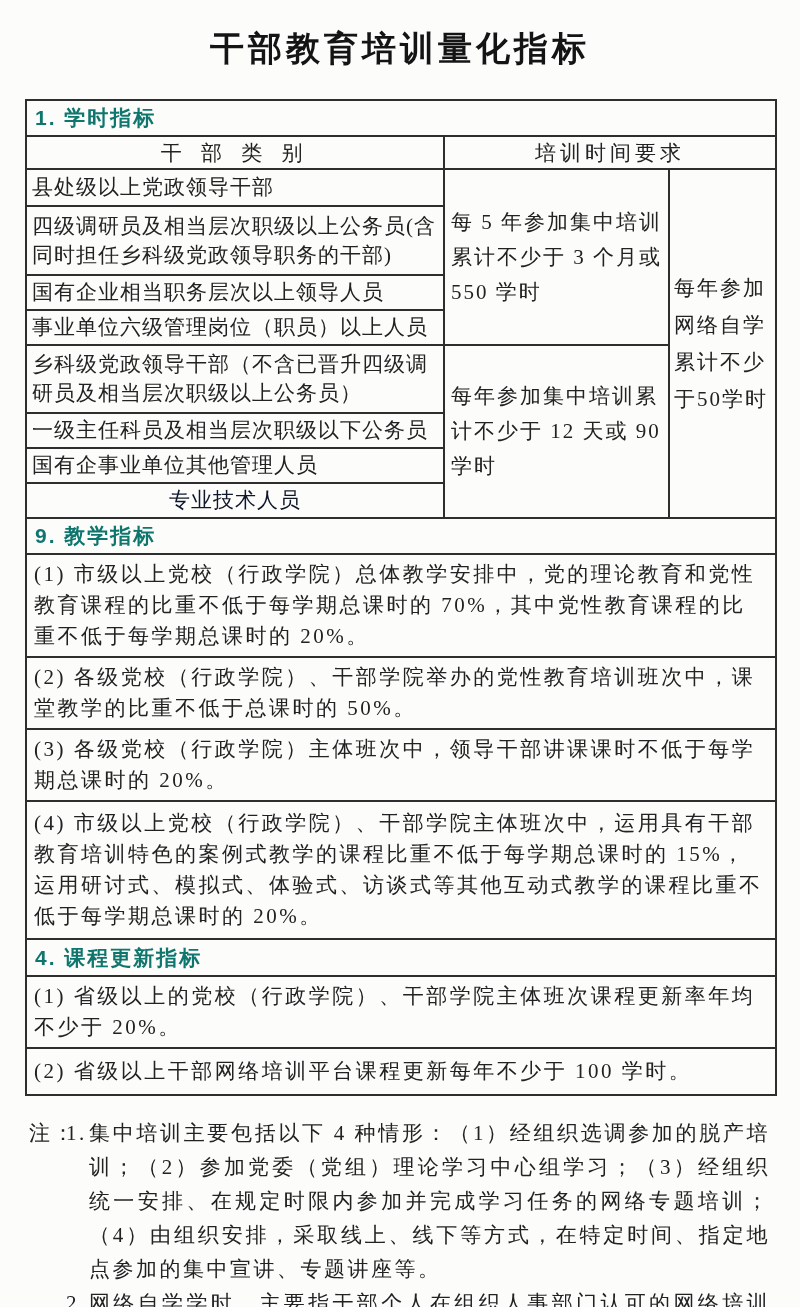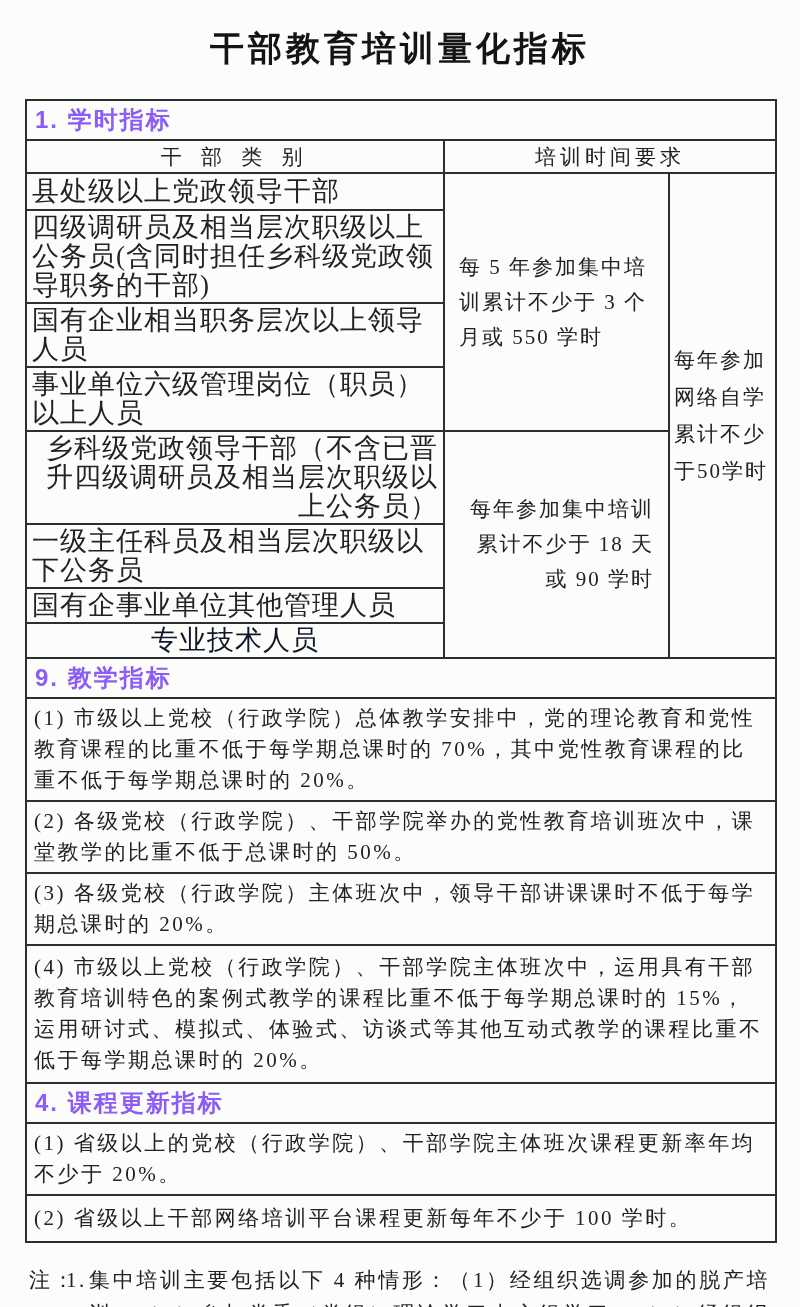--- a/index.html
+++ b/index.html
@@ -33,48 +33,48 @@
   col.c1 { width: 418px; }
   col.c2 { width: 225px; }
   col.c3 { width: 107px; }
   td {
     border: 2px solid #2e2e2e;
     vertical-align: middle;
   }
   td.sec-head {
     font-family: "Liberation Sans", "DejaVu Sans", sans-serif;
     font-weight: bold;
-    font-size: 24px;
+    font-size: 21px;
     letter-spacing: 2px;
     padding: 3px 8px;
     height: 33px;
-    color: #8b5cf6;
+    color: #0f766e;
   }
   tr.r-hdr td { height: 33px; text-align: center; font-size: 21px; color: #222; }
   td.hdr-cat { letter-spacing: 7px; }
   td.hdr-req { letter-spacing: 4px; }
   td.cat {
-    font-size: 27px;
+    font-size: 21px;
     letter-spacing: 1px;
     line-height: 29px;
     padding: 2px 5px;
     color: #222;
   }
   td.cat.faded { color: #0f172a; text-align: center; }
   tr.h1 { height: 35px; }
   tr.h1a { height: 37px; }
   tr.h1b { height: 34px; }
   tr.h1c { height: 32px; }
   tr.h2 { height: 69px; }
-  tr.h2b { height: 68px; text-align: right; }
+  tr.h2b { height: 68px; }
   td.req {
     font-size: 21px;
     letter-spacing: 2px;
     line-height: 35px;
-    padding: 4px 14px;
+    padding: 4px 6px;
     color: #222;
   }
   td.online { line-height: 37px; padding: 4px 4px; }
   td.para {
     font-size: 21px;
     letter-spacing: 2.5px;
     line-height: 31px;
     padding: 4px 7px;
     color: #222;
   }
@@ -133,21 +133,21 @@
         <td class="cat">四级调研员及相当层次职级以上公务员(含同时担任乡科级党政领导职务的干部)</td>
       </tr>
       <tr class="h1">
         <td class="cat">国有企业相当职务层次以上领导人员</td>
       </tr>
       <tr class="h1">
         <td class="cat">事业单位六级管理岗位（职员）以上人员</td>
       </tr>
       <tr class="h2b">
         <td class="cat">乡科级党政领导干部（不含已晋升四级调研员及相当层次职级以上公务员）</td>
-        <td rowspan="4" class="req">每年参加集中培训累计不少于 18 天或 90 学时</td>
+        <td rowspan="4" class="req">每年参加集中培训累计不少于 12 天或 90 学时</td>
       </tr>
       <tr class="h1">
         <td class="cat">一级主任科员及相当层次职级以下公务员</td>
       </tr>
       <tr class="h1b">
         <td class="cat">国有企事业单位其他管理人员</td>
       </tr>
       <tr class="h1c">
         <td class="cat faded">专业技术人员</td>
       </tr>

